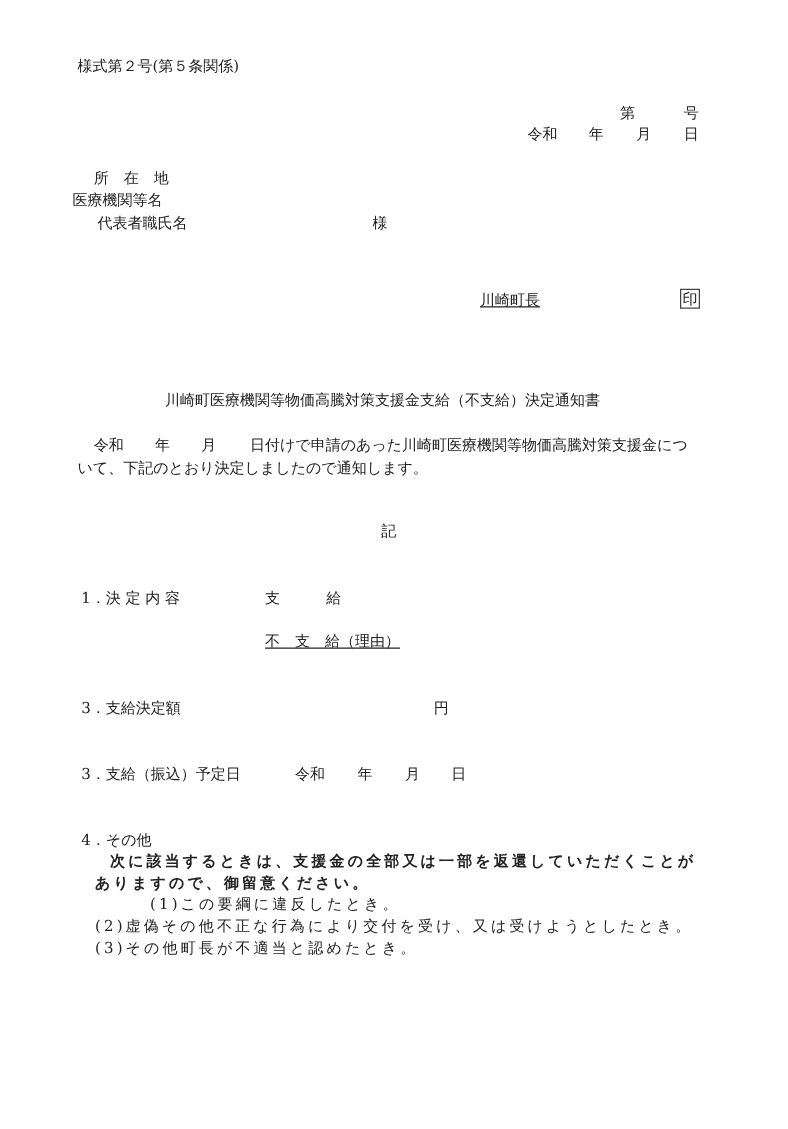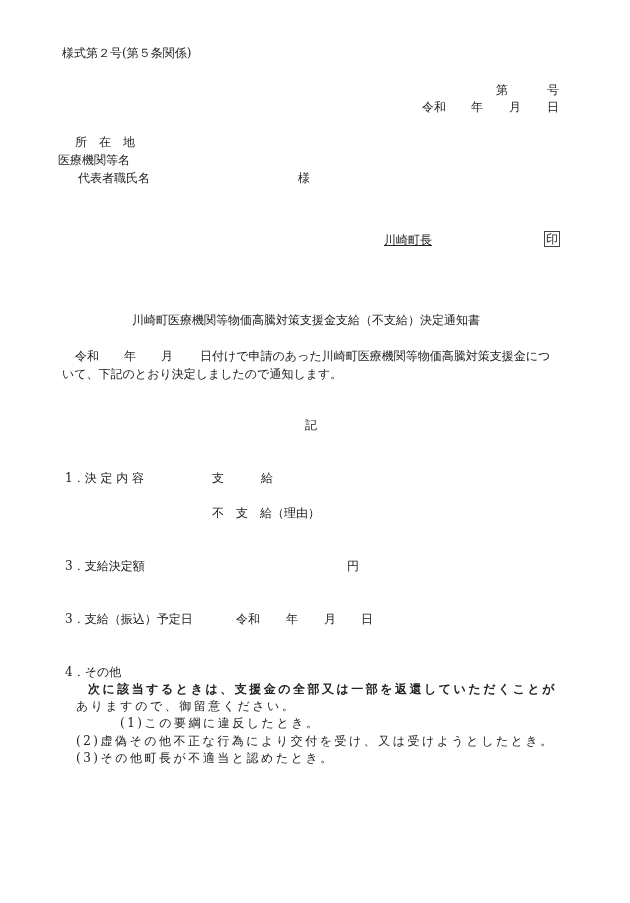--- a/index.html
+++ b/index.html
@@ -43,31 +43,31 @@
   <div class="abs" style="left:124px;top:348px;">年</div>
   <div class="abs" style="left:161px;top:348px;">月</div>
   <div class="abs" style="left:200px;top:348px;">日付けで申請のあった川崎町医療機関等物価高騰対策支援金につ</div>
   <div class="abs" style="left:62px;top:366px;">いて、下記のとおり決定しましたので通知します。</div>
 
   <div class="abs" style="left:305px;top:417px;">記</div>
 
   <div class="abs" style="left:65px;top:470px;">1．決 定 内 容</div>
   <div class="abs" style="left:212px;top:470px;">支</div>
   <div class="abs" style="left:261px;top:470px;">給</div>
-  <div class="abs" style="left:212px;top:505px;">不　支　給（理由）</div>
+  <div class="abs" style="left:212px;top:505px;text-decoration:underline;">不　支　給（理由）</div>
 
   <div class="abs" style="left:65px;top:558px;">3．支給決定額</div>
   <div class="abs" style="left:347px;top:558px;">円</div>
 
   <div class="abs" style="left:65px;top:611px;">3．支給（振込）予定日</div>
   <div class="abs" style="left:236px;top:611px;">令和</div>
   <div class="abs" style="left:286px;top:611px;">年</div>
   <div class="abs" style="left:324px;top:611px;">月</div>
   <div class="abs" style="left:361px;top:611px;">日</div>
 
   <div class="abs" style="left:65px;top:664px;">4．その他</div>
   <div class="abs sp" style="left:88px;top:681px;font-weight:bold;">次に該当するときは、支援金の全部又は一部を返還していただくことが</div>
-  <div class="abs sp" style="left:76px;top:698px;">ありますので、御留意ください。</div>
+  <div class="abs sp" style="left:76px;top:698px;font-weight:bold;">ありますので、御留意ください。</div>
   <div class="abs sp" style="left:76px;top:715px;margin-left:44px;">(1)この要綱に違反したとき。</div>
   <div class="abs sp" style="left:76px;top:733px;">(2)虚偽その他不正な行為により交付を受け、又は受けようとしたとき。</div>
   <div class="abs sp" style="left:76px;top:750px;">(3)その他町長が不適当と認めたとき。</div>
 
 </div>
 
 </body></html>

